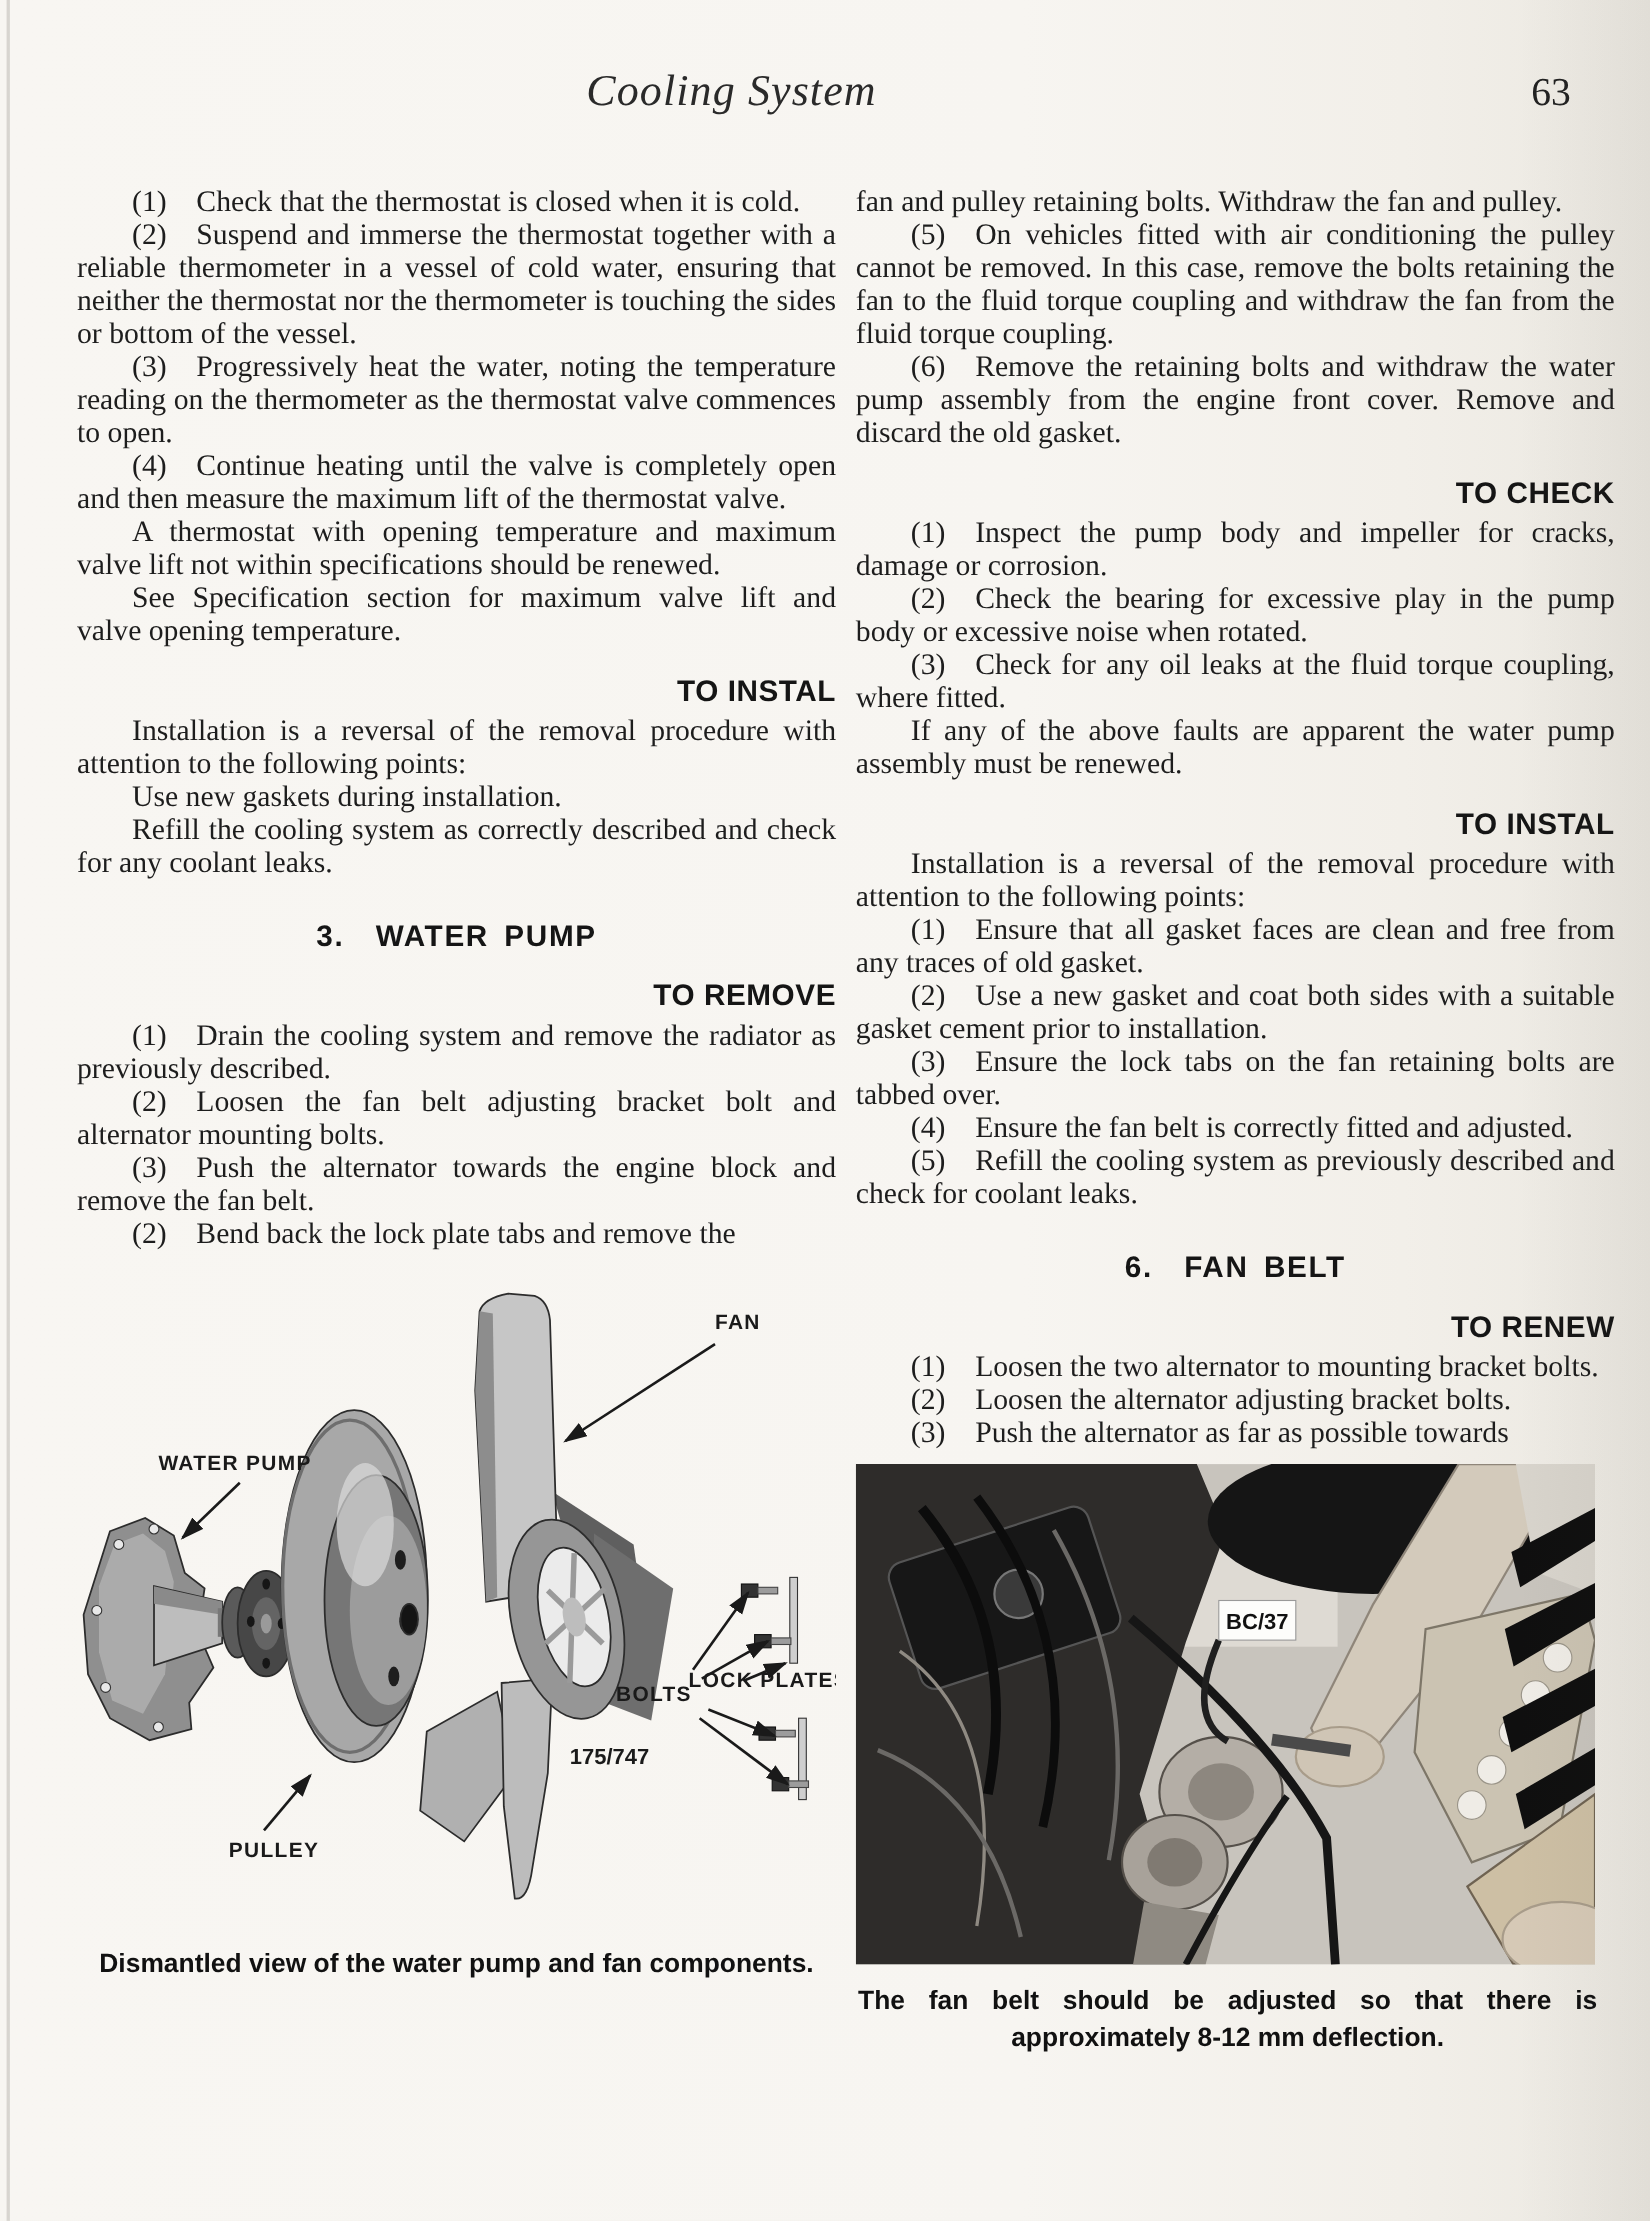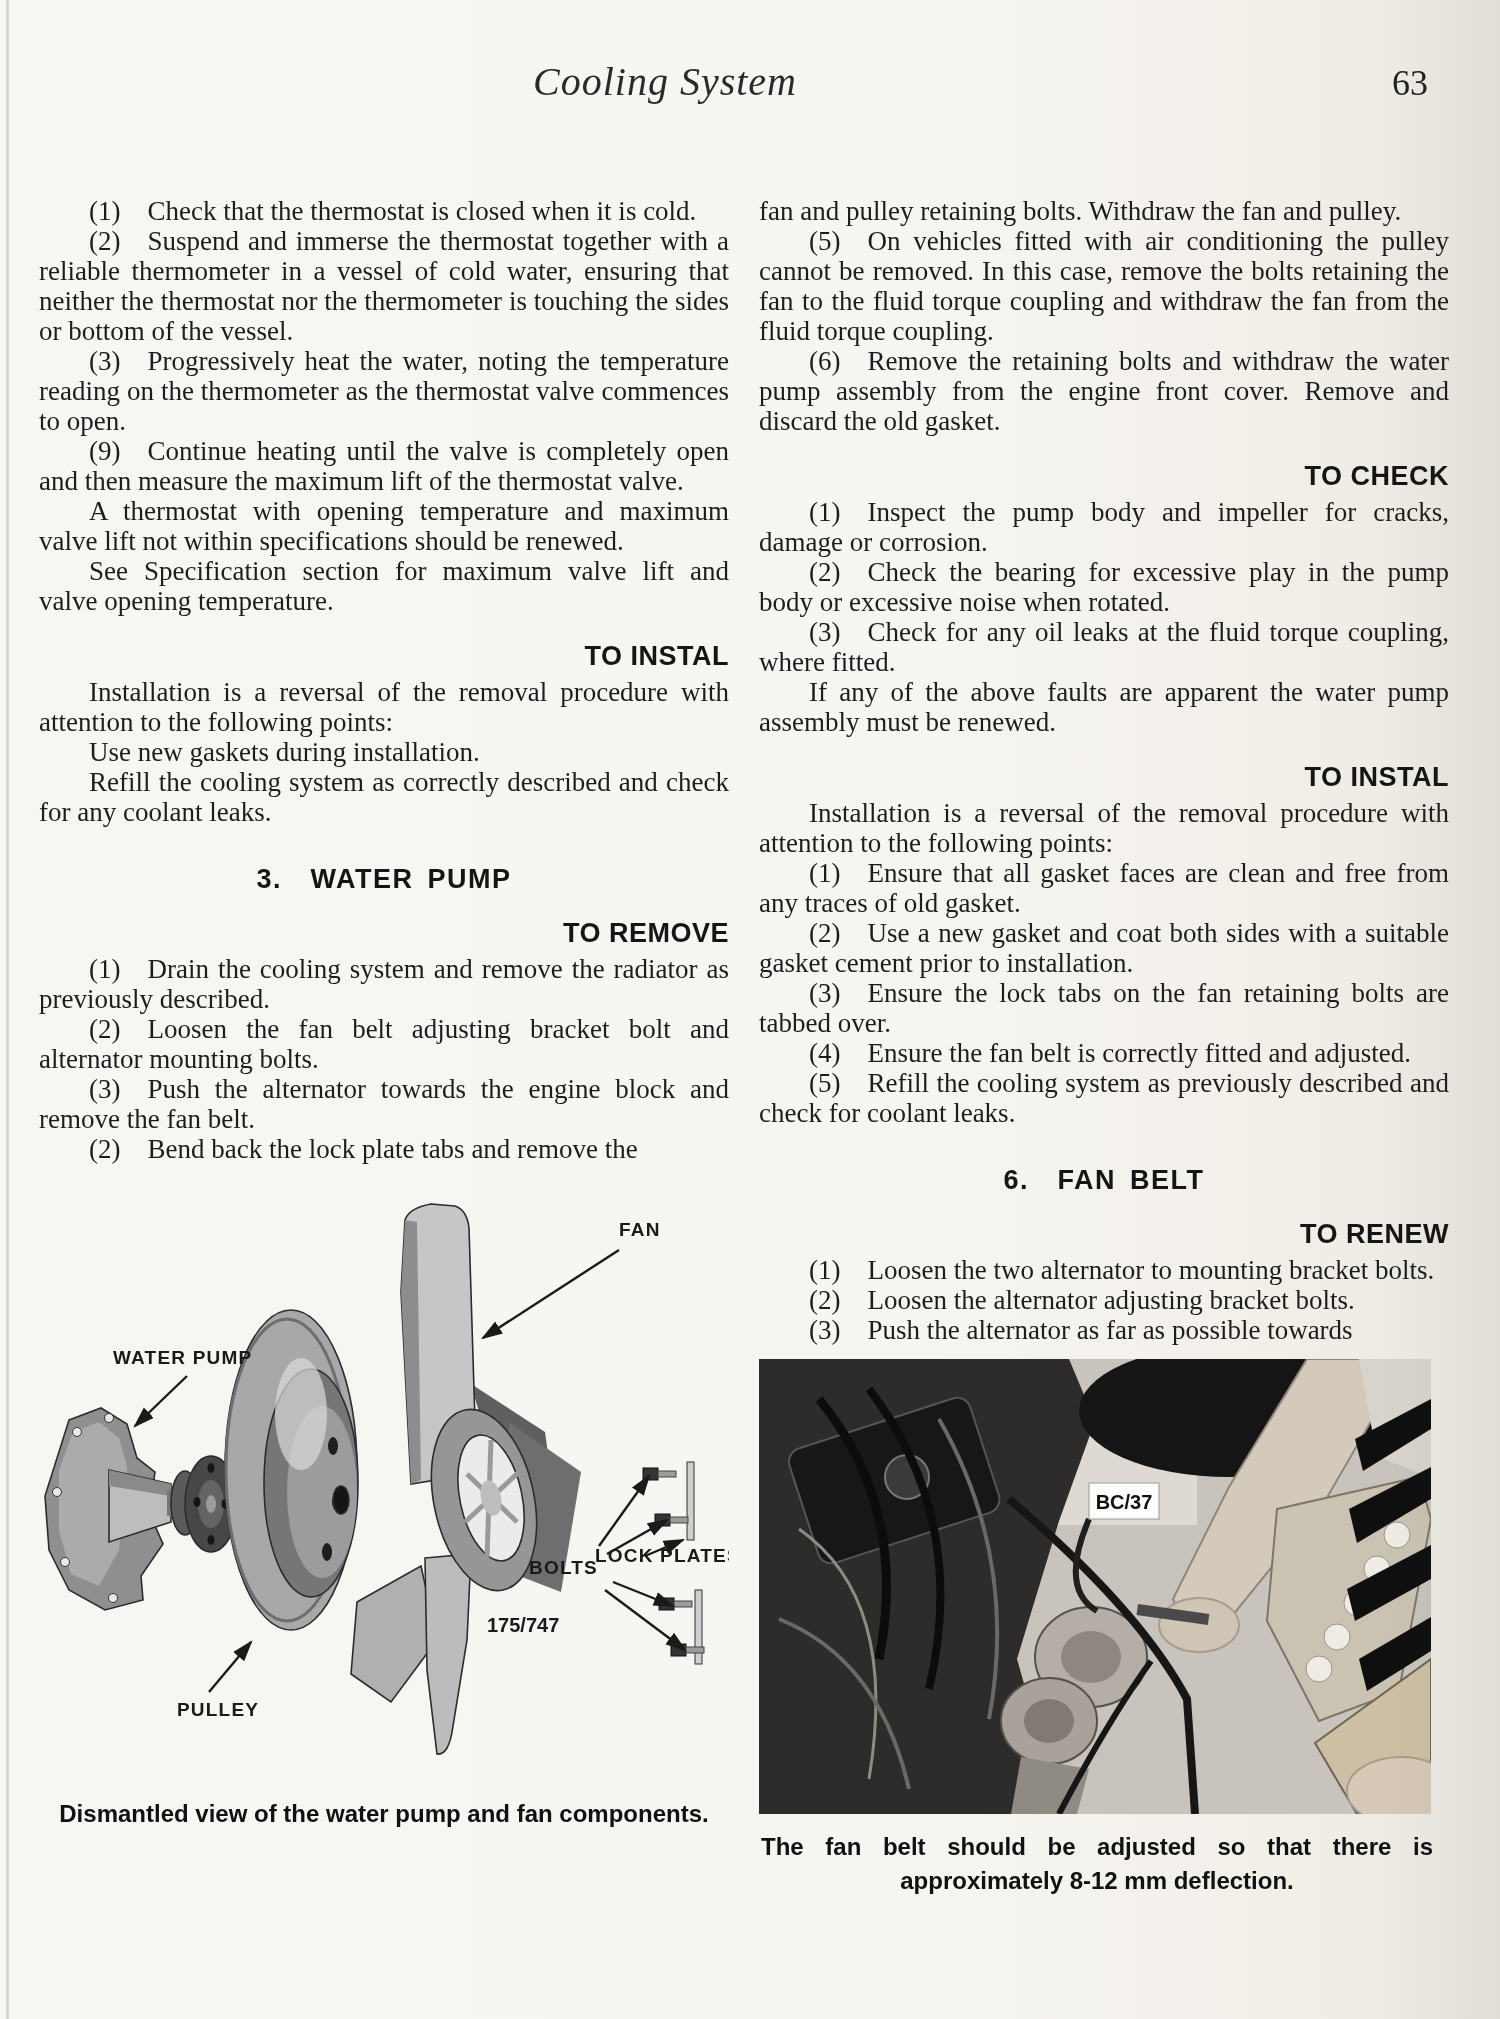--- a/index.html
+++ b/index.html
@@ -6,21 +6,21 @@
   body{width:1500px;height:2019px;background:#e9e6e1;font-family:"Liberation Serif",serif;}
   .page{position:relative;width:1500px;height:2019px;overflow:hidden;color:#1d1d1d;
         background:linear-gradient(90deg,#f8f6f2 0%,#f7f5f1 62%,#f2efe9 85%,#ebe8e1 100%);}
   .page::before{content:"";position:absolute;left:6px;top:0;width:3px;height:100%;background:rgba(120,115,108,.25);}
   .page::after{content:"";position:absolute;right:0;top:0;width:120px;height:100%;
         background:linear-gradient(90deg,rgba(0,0,0,0),rgba(60,55,48,.06));pointer-events:none;}
   .header{position:absolute;top:58px;left:0;width:100%;height:70px;}
   .title{position:absolute;left:55px;width:1220px;text-align:center;font-style:italic;
         font-size:40px;letter-spacing:1px;color:#2a2a2a;}
   .pagenum{position:absolute;right:72px;top:4px;font-size:36px;color:#222;}
-  .columns{position:absolute;top:168px;left:39px;width:1410px;display:flex;gap:30px;margin-top:28px;}
+  .columns{position:absolute;top:168px;left:70px;width:1410px;display:flex;gap:18px;}
   .col{width:690px;}
   p.body{margin:0;font-size:27px;line-height:30px;text-align:justify;text-indent:50px;color:#1d1d1d;}
   p.body.noindent{text-indent:0;}
   h3.tohead{margin:25px 0 5px 0;font-family:Liberation Sans, sans-serif;font-weight:bold;
         font-size:27px;letter-spacing:.5px;color:#151515;text-align:right;}
   h2.sechead{margin:37px 0 23px 0;font-family:"Liberation Sans",sans-serif;font-weight:bold;
         font-size:27px;text-align:center;letter-spacing:1.5px;word-spacing:5px;color:#151515;}
   figure{margin:0;}
   .diagram{margin-top:6px;display:block;}
   .photo{margin-top:14px;display:block;}
@@ -43,21 +43,21 @@
     <div class="title">Cooling System</div>
     <div class="pagenum">63</div>
   </div>
 
   <div class="columns">
 
     <div class="col">
       <p class="body">(1) Check that the thermostat is closed when it is cold.</p>
       <p class="body">(2) Suspend and immerse the thermostat together with a reliable thermometer in a vessel of cold water, ensuring that neither the thermostat nor the thermometer is touching the sides or bottom of the vessel.</p>
       <p class="body">(3) Progressively heat the water, noting the temperature reading on the thermometer as the thermostat valve commences to open.</p>
-      <p class="body">(9) Continue heating until the valve is completely open and then measure the maximum lift of the thermostat valve.</p>
+      <p class="body">(4) Continue heating until the valve is completely open and then measure the maximum lift of the thermostat valve.</p>
       <p class="body">A thermostat with opening temperature and maximum valve lift not within specifications should be renewed.</p>
       <p class="body">See Specification section for maximum valve lift and valve opening temperature.</p>
 
       <h3 class="tohead">TO INSTAL</h3>
       <p class="body">Installation is a reversal of the removal procedure with attention to the following points:</p>
       <p class="body">Use new gaskets during installation.</p>
       <p class="body">Refill the cooling system as correctly described and check for any coolant leaks.</p>
 
       <h2 class="sechead">3. WATER PUMP</h2>
 

